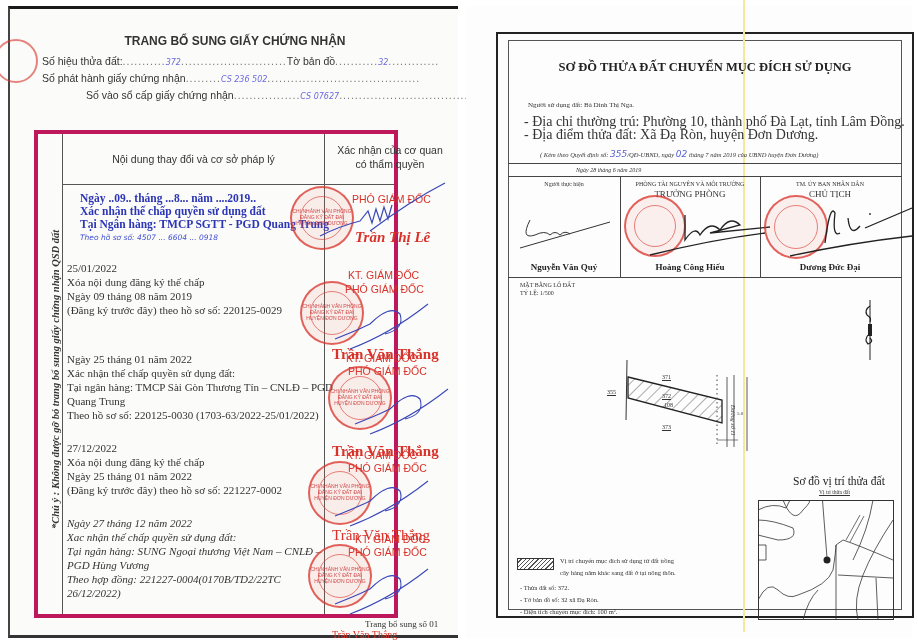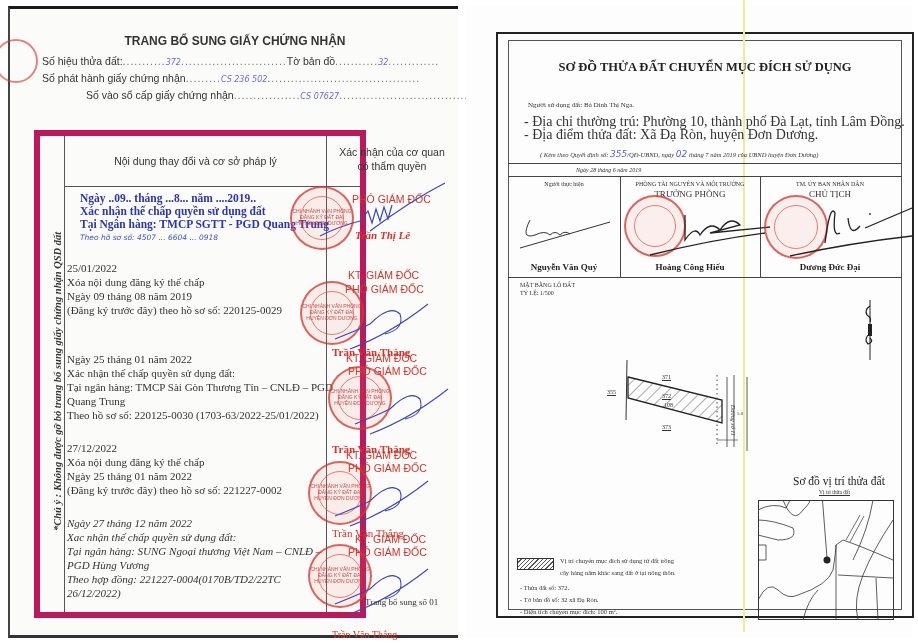--- a/index.html
+++ b/index.html
@@ -17,22 +17,22 @@
     font-family: "Liberation Sans", sans-serif; font-weight: bold; font-size: 12px; color: #333;
   }
   .lp-field {
     position: absolute; left: 32px; font-family: "Liberation Sans", sans-serif; font-size: 10.5px; color: #333;
     white-space: nowrap;
   }
   .lp-field .hand { font-family: "DejaVu Sans", sans-serif; font-size: 8px; color: #6a6adf; font-style: italic; }
   .dots { color: #777; letter-spacing: 1px; }
 
   .lp-table {
-    position: absolute; left: 24px; top: 121px; width: 332px; height: 488px;
-    border: 6px solid #be185d;
+    position: absolute; left: 24px; top: 121px; width: 364px; height: 488px;
+    border: 4px solid #be185d;
   }
   .lp-side {
     position: absolute; left: 0; top: 0; width: 25px; height: 100%;
     border-right: 1px solid #555;
   }
   .lp-side-text {
     position: absolute; left: 12px; top: 395px; transform-origin: 0 0; transform: rotate(-90deg);
     font-style: italic; font-weight: bold; font-size: 10.5px; white-space: nowrap; color: #333;
   }
   .lp-col-div { position: absolute; left: 286px; top: 0; width: 1px; height: 100%; background: #555; }
@@ -46,37 +46,37 @@
     font-family: "Liberation Sans", sans-serif; font-size: 10.5px; line-height: 14px; color: #333;
   }
   .entry { position: absolute; left: 45px; font-size: 11px; line-height: 14px; color: #333; width: 250px; }
   .entry.first { color: #2b35b5; font-weight: bold; font-size: 11.5px; line-height: 13px; }
   .entry.first .hw { font-family: "DejaVu Sans", sans-serif; font-weight: normal; font-style: italic; font-size: 7.5px; color: #4050d0; }
 
   .stamp-title {
     position: absolute; font-family: "Liberation Sans", sans-serif; font-size: 10.5px; color: #d8322a;
     white-space: nowrap; font-weight: 500;
   }
-  .stamp-name { position: absolute; font-size: 11px; color: #d8322a; white-space: nowrap; }
+  .stamp-name { position: absolute; font-size: 15px; color: #d8322a; white-space: nowrap; }
   .stamp-name.script { font-style: italic; font-weight: bold; }
   .seal {
     position: absolute; width: 64px; height: 64px; border-radius: 50%;
     border: 2px solid rgba(216,50,42,0.75); background: rgba(235,120,110,0.10);
   }
   .seal::after {
     content: ""; position: absolute; left: 8px; top: 8px; right: 8px; bottom: 8px;
     border-radius: 50%; border: 1px solid rgba(216,50,42,0.6);
   }
   .seal-text {
     position: absolute; left: 0; right: 0; top: 20px; text-align: center;
     font-family: "Liberation Sans", sans-serif; font-size: 5px; line-height: 6px; color: rgba(200,40,40,0.85); z-index: 1;
   }
   .sig { position: absolute; }
   .lp-footer {
-    position: absolute; left: 355px; top: 588px; font-size: 9px; color: #333; white-space: nowrap;
+    position: absolute; left: 355px; top: 610px; font-size: 9px; color: #333; white-space: nowrap;
   }
   .corner-seal {
     position: absolute; left: -16px; top: 30px; width: 44px; height: 44px; border-radius: 50%;
     border: 2px solid rgba(216,50,42,0.6);
   }
 
   
   .page-right {
     position: absolute; left: 466px; top: 6px; width: 446px; height: 632px; background: #fdfdfd;
   }

